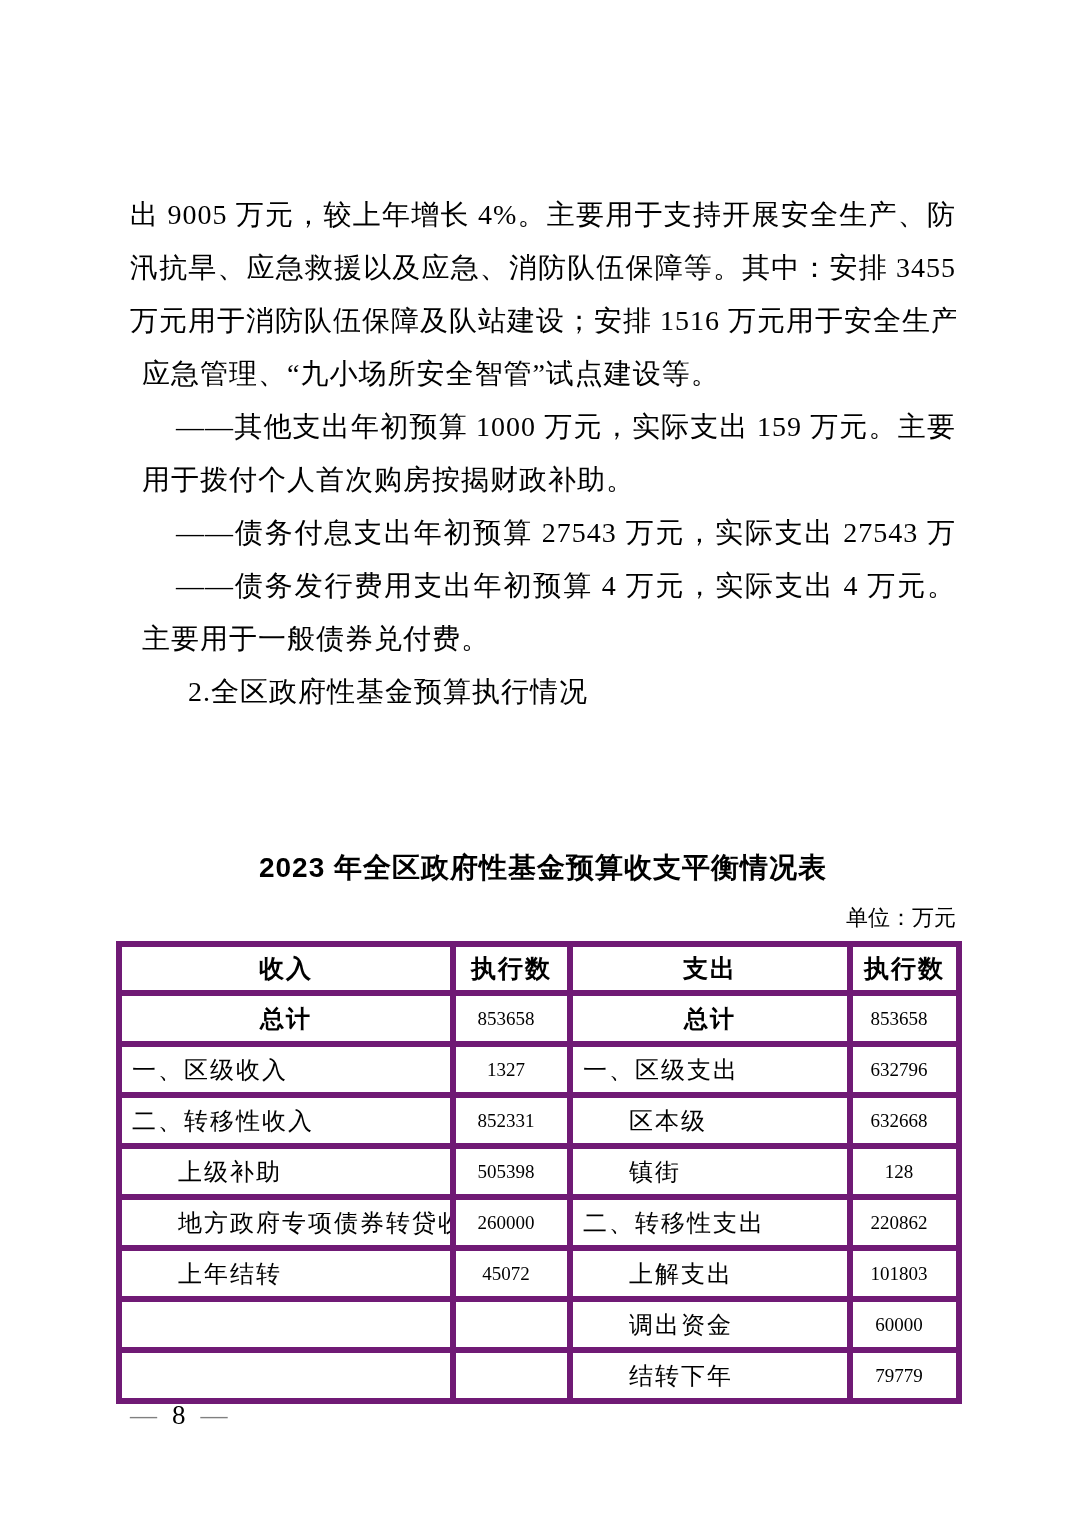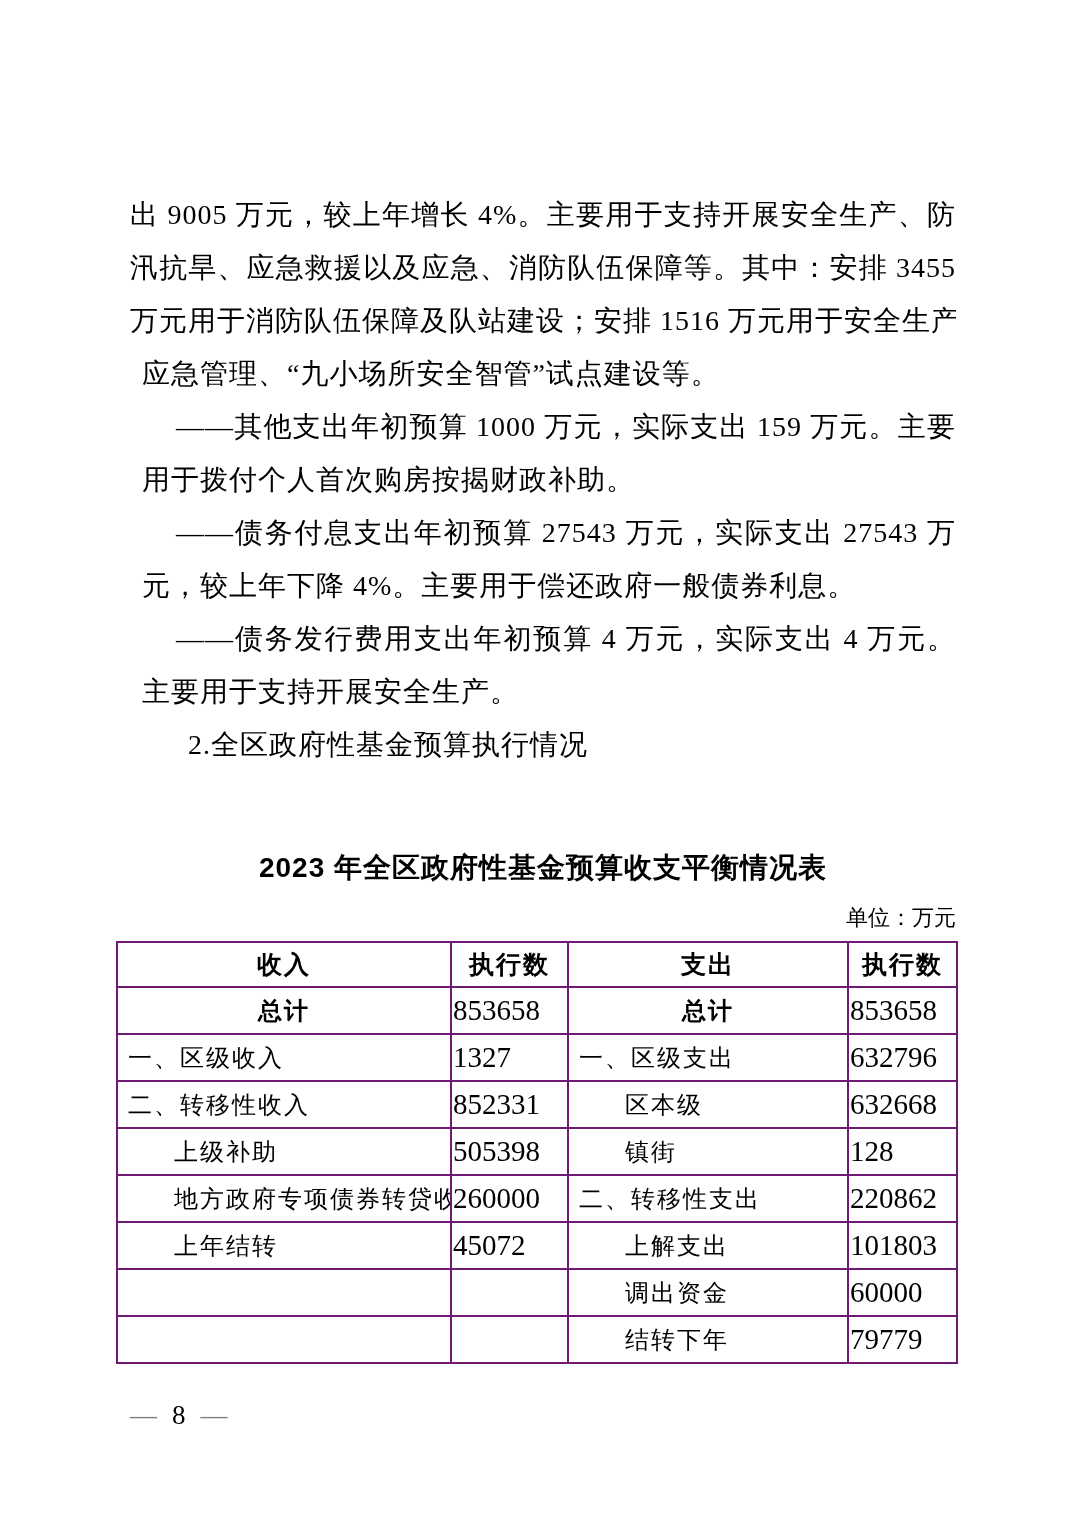--- a/index.html
+++ b/index.html
@@ -66,21 +66,21 @@
   table.budget-table {
     position: absolute;
     left: 116px;
     top: 941px;
     width: 840px;
     border-collapse: collapse;
     table-layout: fixed;
     border: 2px solid #000;
   }
   .budget-table td {
-    border: 2px solid #701a75;
+    border: 6px solid #701a75;
     height: 43px;
     vertical-align: middle;
     overflow: hidden;
     white-space: nowrap;
   }
   .budget-table tr.header-row td { height: 41px; }
   .header-cell {
     font-family: "Liberation Sans", "DejaVu Sans", sans-serif;
     font-weight: bold;
     font-size: 25px;
@@ -96,22 +96,22 @@
     margin-top: 8px;
   }
   .label-cell {
     font-size: 24px;
     text-align: left;
     padding-left: 10px;
     letter-spacing: 2px;
   }
   .label-cell.ind1 { padding-left: 56px; }
   .num-cell {
-    font-size: 29px;
-    text-align: left;
+    font-size: 19px;
+    text-align: center;
     padding-right: 12px;
   }
 
   
   .page-footer {
     position: absolute;
     left: 130px;
     top: 1398px;
     font-size: 27px;
     line-height: 34px;
@@ -125,23 +125,22 @@
 <div class="page">
 
   <div class="body-text">
     <div class="line fill">出 9005 万元，较上年增长 4%。主要用于支持开展安全生产、防</div>
     <div class="line fill">汛抗旱、应急救援以及应急、消防队伍保障等。其中：安排 3455</div>
     <div class="line fill">万元用于消防队伍保障及队站建设；安排 1516 万元用于安全生产、</div>
     <div class="line end">应急管理、“九小场所安全智管”试点建设等。</div>
     <div class="line fill indent">——其他支出年初预算 1000 万元，实际支出 159 万元。主要</div>
     <div class="line end">用于拨付个人首次购房按揭财政补助。</div>
     <div class="line fill indent">——债务付息支出年初预算 27543 万元，实际支出 27543 万</div>
-    <div class="line end">元，较上年下降 4%。主要用于偿还政府一般债券利息。</div>
     <div class="line fill indent">——债务发行费用支出年初预算 4 万元，实际支出 4 万元。</div>
-    <div class="line end">主要用于支持开展安全生产。</div>
+    <div class="line end">主要用于一般债券兑付费。</div>
     <div class="line end indent">2.全区政府性基金预算执行情况</div>
   </div>
 
   <div class="table-title">2023 年全区政府性基金预算收支平衡情况表</div>
   <div class="unit-label">单位：万元</div>
 
   <table class="budget-table">
     <colgroup>
       <col style="width:334px">
       <col style="width:117px">

